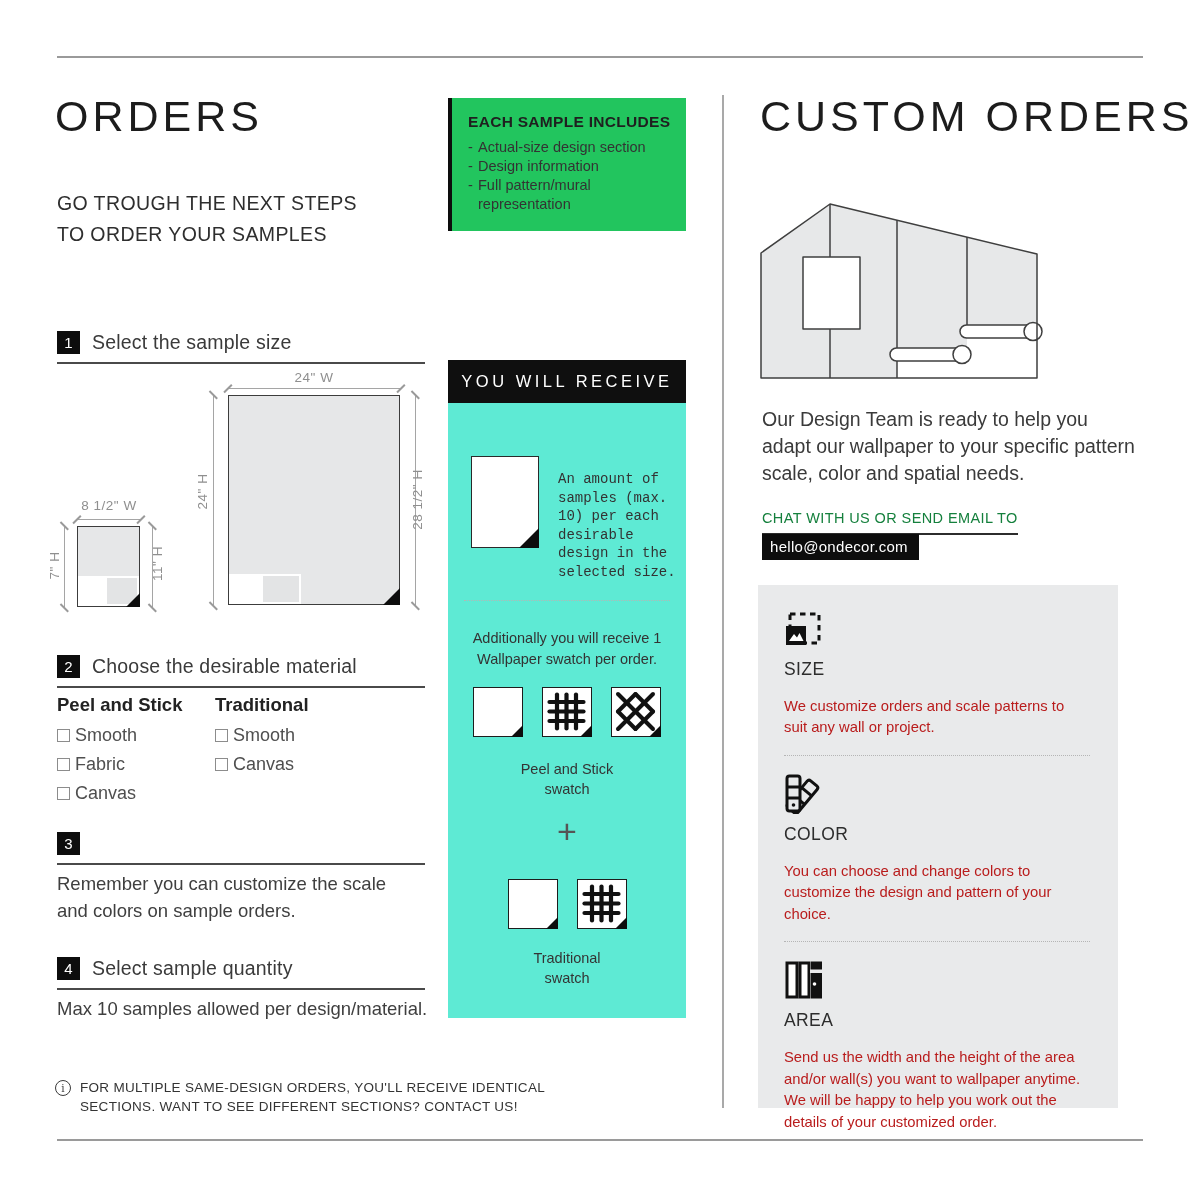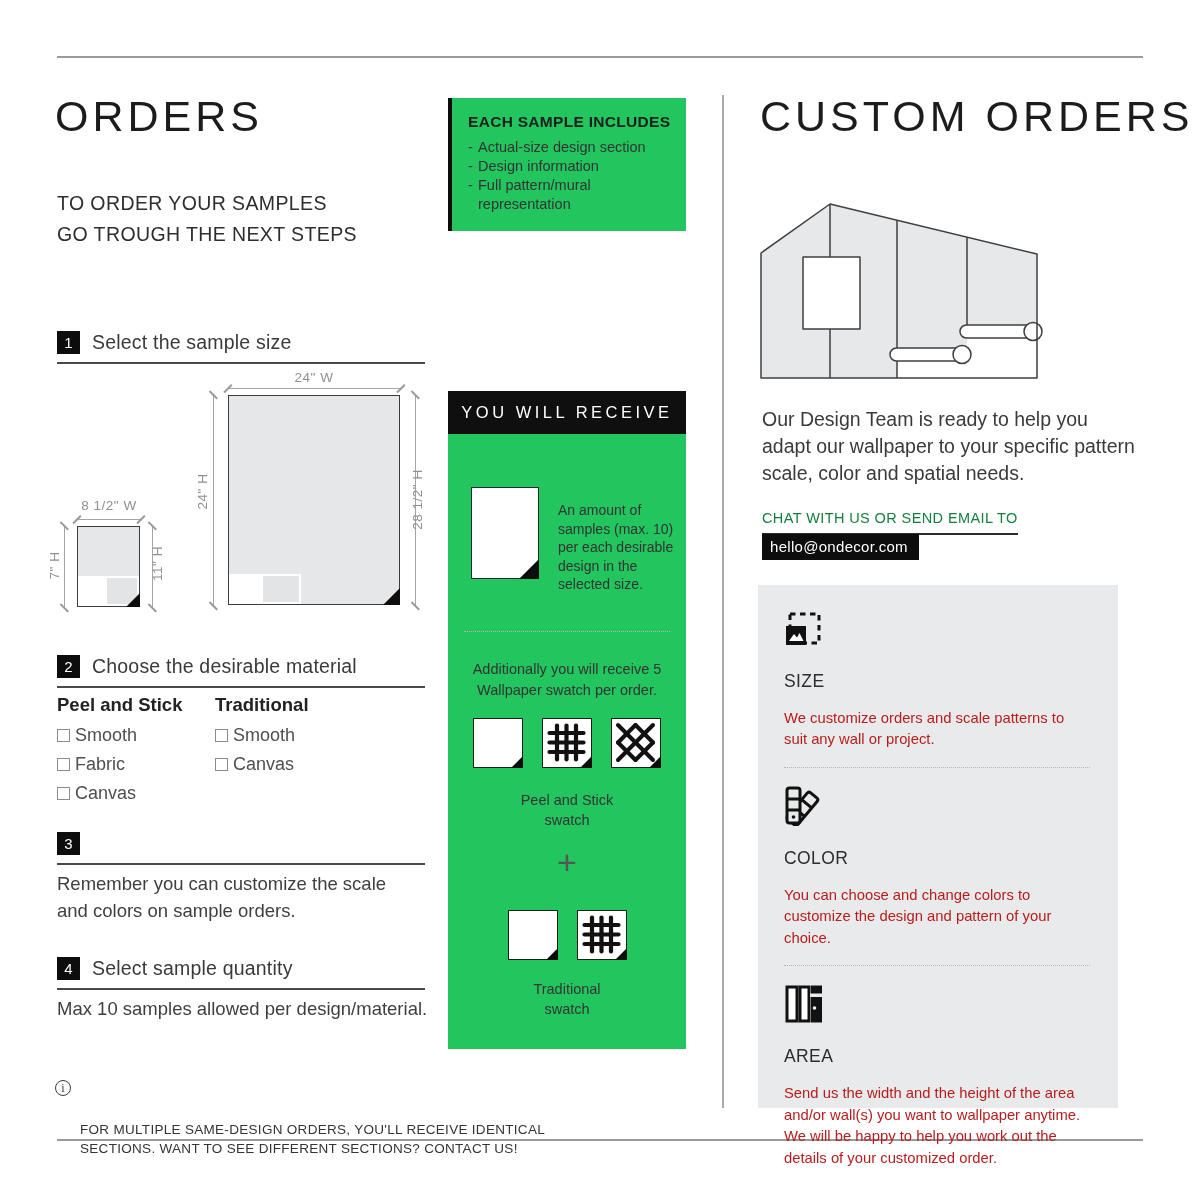--- a/index.html
+++ b/index.html
@@ -44,72 +44,72 @@
   .mat-col { position:absolute; top:0; }
   .mat-title { font-size:18.5px; font-weight:700; color:#222; margin-bottom:9px; }
   .mat-opt { display:flex; align-items:center; gap:5px; margin-bottom:8px; font-size:18px; color:#4f4f4f; }
   .cb { width:13px; height:13px; border:1.5px solid #8c8c8c; background:#fff; flex:0 0 auto; }
 
   .note { position:absolute; font-size:18.5px; line-height:1.45; color:#3f3f3f; }
 
   .footnote { position:absolute; left:55px; top:1079px; width:490px; display:flex; gap:9px; }
   .info-circ { width:16px; height:16px; border:1.5px solid #3a3a3a; border-radius:50%; flex:0 0 auto; margin-top:1px;
                display:flex; align-items:center; justify-content:center; font-family:"DejaVu Serif", serif; font-size:10.5px; color:#3a3a3a; }
-  .footnote-text { font-size:13.5px; line-height:1.4; letter-spacing:0.3px; color:#343434;margin-top:42px; }
+  .footnote-text { font-size:13.5px; line-height:1.4; letter-spacing:0.3px; color:#343434; }
 
   
   .includes-box { position:absolute; left:448px; top:98px; width:238px; height:133px; background:#22c55e; border-left:4px solid #0d0d0d; padding:15px 14px 0 16px; }
   .includes-title { font-size:15.5px; font-weight:700; letter-spacing:0.3px; color:#1f1f1f; margin-bottom:7px; }
   .inc-item { font-size:14.5px; color:#333; line-height:1.32; padding-left:10px; position:relative; }
   .inc-item::before { content:"-"; position:absolute; left:0; top:0; }
 
   
-  .receive-panel { position:absolute; left:448px; top:360px; width:238px; height:658px; background:#22c55e;margin-top:31px; }
+  .receive-panel { position:absolute; left:448px; top:360px; width:238px; height:658px; background:#5eead4; }
   .receive-banner { height:43px; background:#0f0f0f; color:#fff; display:flex; align-items:center; justify-content:center;
                     font-size:16.5px; letter-spacing:3.5px; font-weight:500; white-space:nowrap; }
   .page-icon { position:absolute; left:23px; top:96px; width:68px; height:92px; background:#fff; border:1.5px solid #2a2a2a; }
-  .receive-text { position:absolute; left:110px; top:110px; width:122px; font-size:14px; line-height:1.33; color:#333; }
+  .receive-text { position:absolute; left:110px; top:110px; width:122px; font-size:14px; line-height:1.33; color:#333;font-family:Liberation Mono, monospace; }
   .dotted { border-top:1.5px dotted #b5b5b5; }
   .div1 { position:absolute; left:16px; right:16px; top:240px; }
   .additionally { position:absolute; left:8px; right:8px; top:268px; text-align:center; font-size:14.5px; line-height:1.45; color:#333; }
   .swatch-row { position:absolute; left:0; width:100%; display:flex; justify-content:center; gap:19px; }
   .row1 { top:327px; } .row2 { top:519px; }
   .swatch { position:relative; width:50px; height:50px; background:#fff; border:1.5px solid #1d1d1d; }
   .swatch svg { position:absolute; left:0; top:0; }
   .swatch-label { position:absolute; width:100%; text-align:center; font-size:14.5px; line-height:1.4; color:#343434; }
   .lab1 { top:399px; } .lab2 { top:588px; }
   .plus { position:absolute; top:452px; width:100%; text-align:center; font-size:34px; font-weight:300; color:#555; }
 
   
   .custom-intro { position:absolute; left:762px; top:406px; width:376px; font-size:19.5px; line-height:1.38; color:#3a3a3a; }
   .chat-label { position:absolute; left:762px; top:510px; display:inline-block; font-size:14.5px; letter-spacing:0.4px; color:#15803d;
                 border-bottom:2px solid #2c2c2c; padding-bottom:7px; white-space:nowrap; }
   .email-badge { position:absolute; left:762px; top:534px; background:#0d0d0d; color:#fff; font-size:15px; letter-spacing:0.3px;
                  padding:4px 11px 5px 8px; white-space:nowrap; }
   .features-box { position:absolute; left:758px; top:585px; width:360px; height:523px; background:#e9eaeb; padding:26px 28px 0 26px; }
-  .feat-title { font-size:17.5px; letter-spacing:0.4px; color:#2d2d2d; margin-top:18px; }
+  .feat-title { font-size:17.5px; letter-spacing:0.4px; color:#2d2d2d; margin-top:6px; }
   .feat-text { font-size:14.8px; line-height:1.45; color:#b91c1c; margin-top:16px; max-width:312px; }
   .feat-div { border-top:1.5px dotted #b5b5b5; margin:16px 0 18px 0; }
 
   .house-wrap { position:absolute; left:760px; top:183px; width:300px; height:215px; }
 </style>
 </head>
 <body>
 
 <div class="canvas">
 
   <div class="rule" style="top:56px;"></div>
   <div class="rule" style="top:1139px;"></div>
   <div class="vdivider"></div>
 
   <div class="big-title" style="left:55px; top:92px;">ORDERS</div>
 
   <div class="intro">
+    <span class="block">GO TROUGH THE NEXT STEPS</span>
     <span class="block">TO ORDER YOUR SAMPLES</span>
-    <span class="block">GO TROUGH THE NEXT STEPS</span>
   </div>
 
   <div class="step-head" style="top:331px;">
     <span class="step-badge">1</span>
     <span class="step-label">Select the sample size</span>
   </div>
 
   <div class="diagram">
 
     <div class="dim-label center" style="left:188px; top:2px; width:172px;">24" W</div>
@@ -199,21 +199,21 @@
   <div class="receive-panel">
     <div class="receive-banner">YOU WILL RECEIVE</div>
 
     <div class="page-icon">
       <div class="fold fold-20"></div>
     </div>
     <div class="receive-text">An amount of samples (max. 10) per each desirable design in the selected size.</div>
 
     <div class="dotted div1"></div>
 
-    <div class="additionally">Additionally you will receive 5 Wallpaper swatch per order.</div>
+    <div class="additionally">Additionally you will receive 1 Wallpaper swatch per order.</div>
 
     <div class="swatch-row row1">
       <div class="swatch">
         <div class="fold fold-12"></div>
       </div>
       <div class="swatch">
         <svg width="47" height="47" viewBox="0 0 47 47">
           <g stroke="#111" stroke-width="4.2" stroke-linecap="round">
             <line x1="14" y1="6.5" x2="14" y2="40.5"></line>
               <line x1="23.5" y1="6.5" x2="23.5" y2="40.5"></line>

